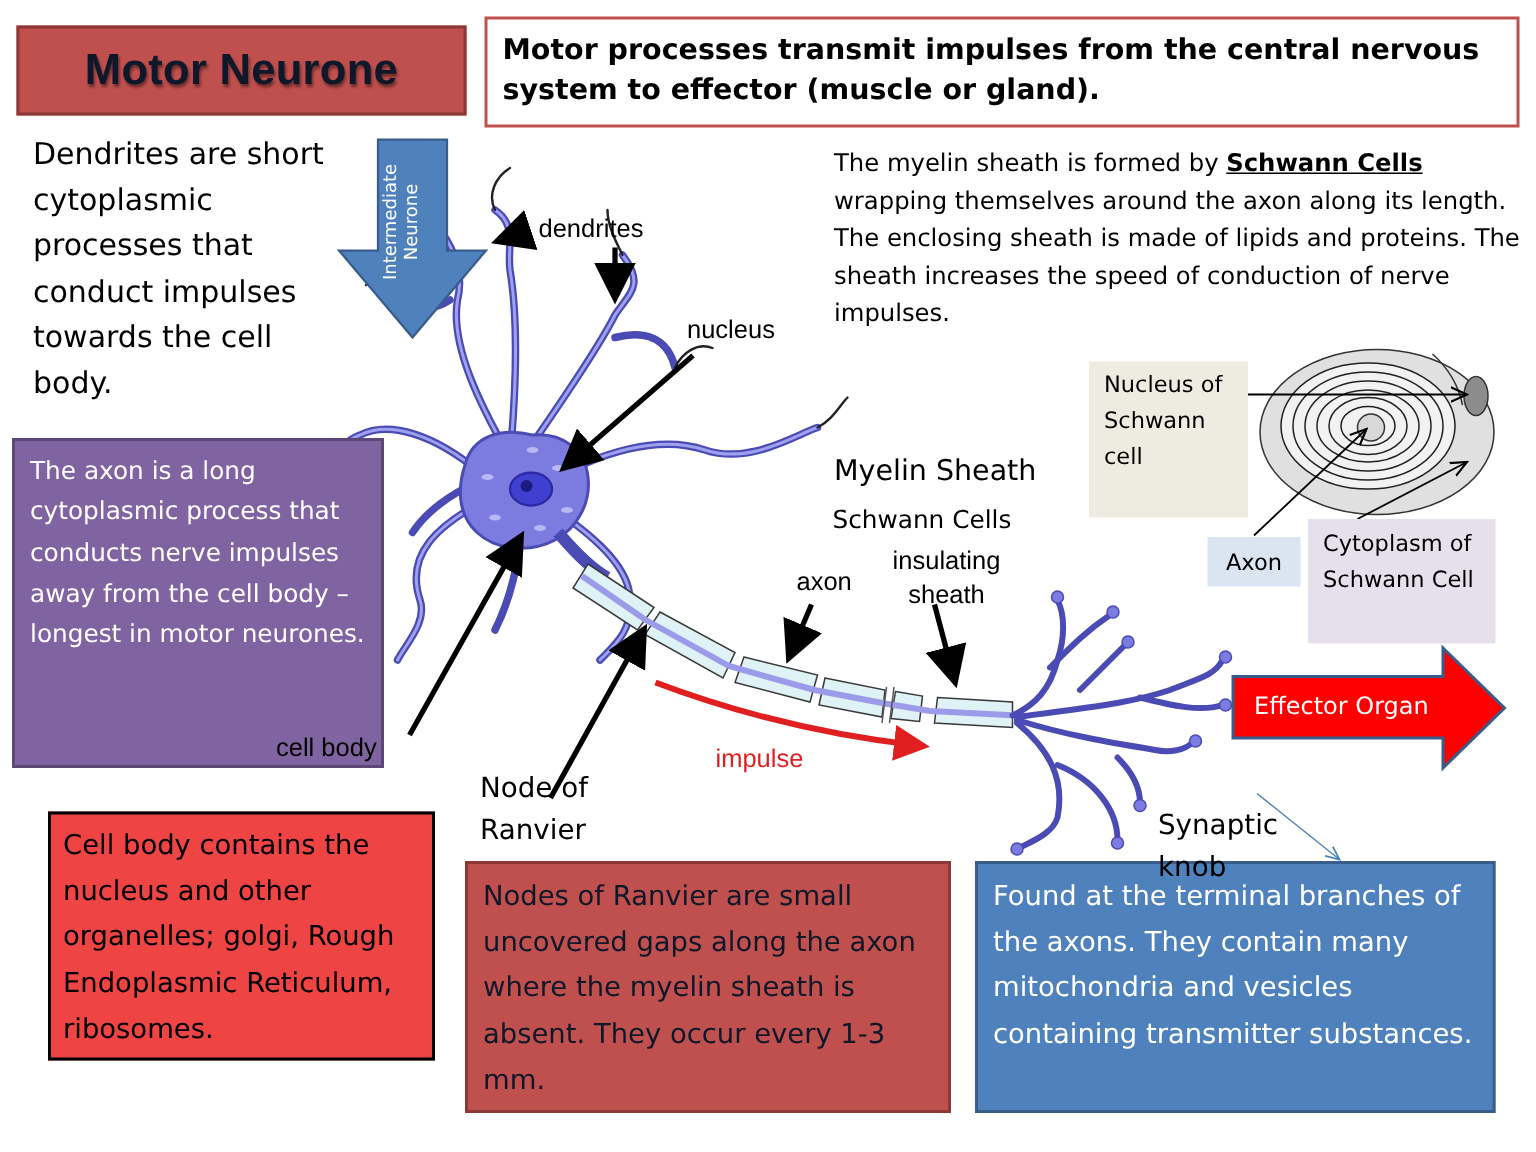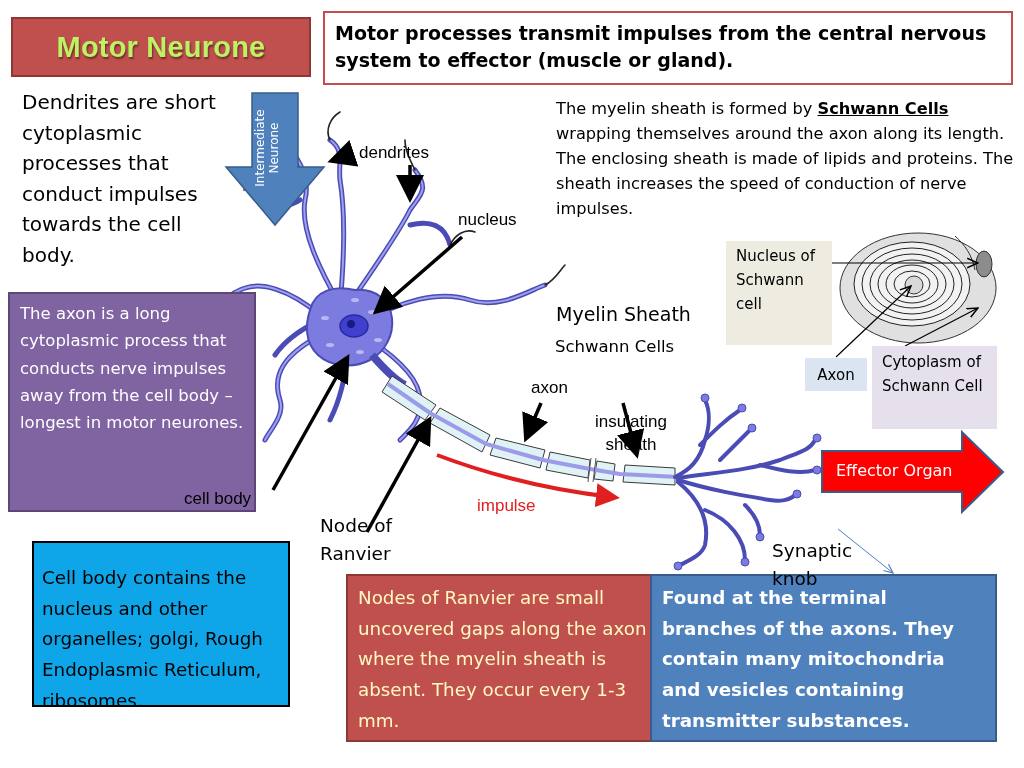--- a/index.html
+++ b/index.html
@@ -3,41 +3,41 @@
 <meta charset="utf-8">
 <style>
   html, body { margin:0; padding:0; }
   body { width:1024px; height:768px; position:relative; background:#ffffff; overflow:hidden;
          font-family:"Liberation Sans", "DejaVu Sans", sans-serif; color:#000; }
   .abs { position:absolute; box-sizing:border-box; }
   .cal { font-family:"DejaVu Sans", "Liberation Sans", sans-serif; }
 
   #title-box { left:11px; top:17px; width:300px; height:60px; background:#c0504d; border:2px solid #8c3836;
                display:flex; align-items:center; justify-content:center; }
-  #title-box span { color:#bef264; font-size:29px; font-weight:bold; text-shadow:1px 2px 2px rgba(0,0,0,0.45); letter-spacing:0.2px; }
+  #title-box span { color:#0f172a; font-size:29px; font-weight:bold; text-shadow:1px 2px 2px rgba(0,0,0,0.45); letter-spacing:0.2px; }
 
   #intro-box { left:323px; top:11px; width:690px; height:74px; border:2px solid #c0504d; background:#fff;
                padding:7px 10px; font-size:19px; font-weight:bold; line-height:27px; }
 
   #dendrites-text { left:22px; top:87px; width:215px; font-size:20px; line-height:30.5px; }
 
   #myelin-text { left:556px; top:96px; width:460px; font-size:16.2px; line-height:25px; }
   #myelin-text b { text-decoration:underline; }
 
   #axon-box { left:8px; top:292px; width:248px; height:220px; background:#8064a2; border:2px solid #5c4776;
               color:#fff; font-size:16.5px; line-height:27.3px; padding:6px 10px; }
 
-  #cellbody-box { left:32px; top:541px; width:258px; height:166px; border:2.5px solid #000; background:#0ea5e9;
-                  font-size:18.3px; line-height:30.7px; padding:20px 8px; }
+  #cellbody-box { left:32px; top:541px; width:258px; height:166px; border:2.5px solid #000; background:#ef4444;
+                  font-size:18.3px; line-height:30.7px; padding:6px 8px; }
 
   #nodes-box { left:310px; top:574px; width:324px; height:168px; background:#c0504d; border:2px solid #8c3836;
-               color:#fef9c3; font-size:18.3px; line-height:30.7px; padding:7px 10px;margin-left:36px; }
+               color:#0f172a; font-size:18.3px; line-height:30.7px; padding:7px 10px; }
 
   #synaptic-box { left:650px; top:574px; width:347px; height:168px; background:#4f81bd; border:2px solid #385d8a;
-                  color:#fff; font-size:18.3px; line-height:30.7px; padding:7px 10px;font-weight:bold; }
+                  color:#fff; font-size:18.3px; line-height:30.7px; padding:7px 10px; }
   .arial { font-family:"Liberation Sans", sans-serif; }
 
   #nucleus-schwann-box { left:726px; top:241px; width:106px; height:104px; background:#eeece1; padding:3px 10px; font-size:15px; line-height:24px; }
   #axon-label-box { left:805px; top:358px; width:62px; height:33px; background:#dbe5f1; font-size:15px; display:flex; align-items:center; justify-content:center; }
   #cyto-box { left:872px; top:346px; width:125px; height:83px; background:#e5e0ec; padding:4px 10px; font-size:15px; line-height:24px; }
 
   #diagram-svg { left:0; top:0; width:1024px; height:768px; }
 </style>
 </head>
 <body>
@@ -211,21 +211,21 @@
 <div class="abs cal" style="left:228px; top:128px; width:90px; height:40px; transform:rotate(-90deg); color:#fff; font-size:12px; line-height:14px; text-align:center;">
   <div>Intermediate</div>
   <div>Neurone</div>
 </div>
 
 <div class="abs cal" style="left:836px; top:461px; width:140px; color:#fff; font-size:16px;">Effector Organ</div>
 
 <div class="abs arial" style="left:359px; top:143px; font-size:17px;">dendrites</div>
 <div class="abs arial" style="left:458px; top:210px; font-size:17px;">nucleus</div>
 <div class="abs arial" style="left:531px; top:378px; font-size:17px;">axon</div>
-<div class="abs arial" style="left:588px; top:362px; font-size:17px; line-height:23px; text-align:center; width:86px;margin-top:48px;">
+<div class="abs arial" style="left:588px; top:362px; font-size:17px; line-height:23px; text-align:center; width:86px;">
   <div>insulating</div>
   <div>sheath</div>
 </div>
 <div class="abs arial" style="left:477px; top:496px; font-size:17px; color:#e02020;">impulse</div>
 <div class="abs arial" style="left:184px; top:489px; font-size:17px;">cell body</div>
 
 <div class="abs cal" style="left:320px; top:512px; font-size:18.5px; line-height:28px;">
   <div>Node of</div>
   <div>Ranvier</div>
 </div>

